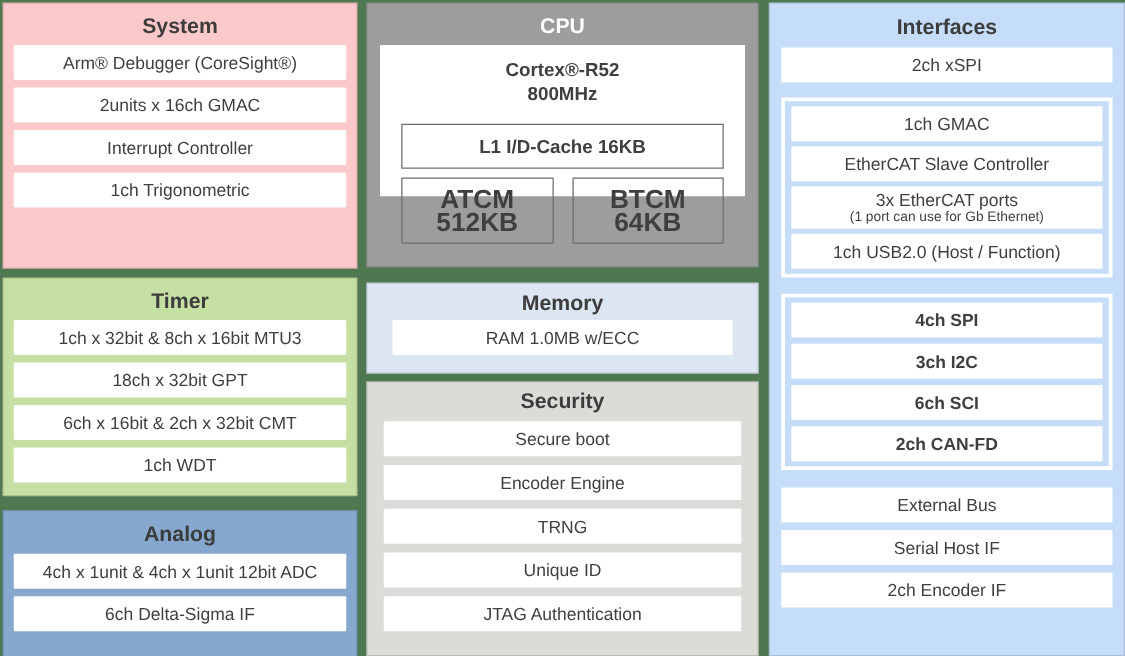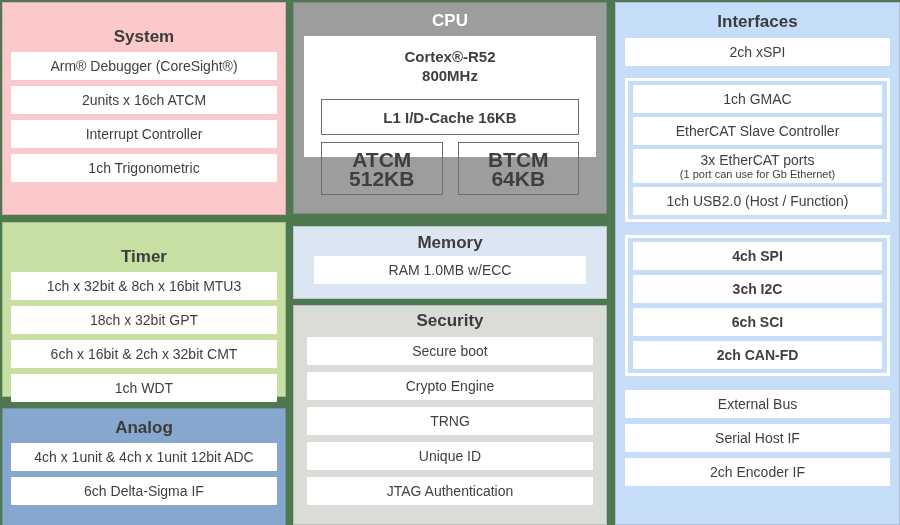--- a/index.html
+++ b/index.html
@@ -8,21 +8,21 @@
     background: #4d7850;
     font-family: "Liberation Sans", sans-serif;
     overflow: hidden;
   }
   #canvas { position: relative; width: 900px; height: 525px; background: #4d7850; }
 
   .block {
     position: absolute;
     box-sizing: border-box;
     border: 1px solid rgba(0,0,0,0.14);
-    padding: 21px 8px;
+    padding: 5px 8px;
   }
   .b-system    { left: 2px;   top: 2px;   width: 284px; height: 213px; background: #fbc9c9; }
   .b-timer     { left: 2px;   top: 222px; width: 284px; height: 175px; background: #c6e0a4; }
   .b-analog    { left: 2px;   top: 408px; width: 284px; height: 138px; background: #86a8cf; padding-top: 6px; }
   .b-cpu       { left: 293px; top: 2px;   width: 314px; height: 212px; background: #9d9d9d; padding: 5px 10px; }
   .b-memory    { left: 293px; top: 226px; width: 314px; height: 73px;  background: #dce6f2; padding: 4px 20px; }
   .b-security  { left: 293px; top: 305px; width: 314px; height: 220px; background: #dbdbd8; padding: 2px 13px; }
   .b-interfaces{ left: 615px; top: 2px;   width: 285px; height: 523px; background: #c5ddf8; padding: 6px 9px; }
 
   .block-title {
@@ -83,21 +83,21 @@
 </style>
 </head>
 <body>
 
 <div id="canvas">
 
   <section class="block b-system">
     <div class="block-title">System</div>
     <div class="items">
       <div class="item">Arm® Debugger (CoreSight®)</div>
-      <div class="item">2units x 16ch ATCM</div>
+      <div class="item">2units x 16ch GMAC</div>
       <div class="item">Interrupt Controller</div>
       <div class="item">1ch Trigonometric</div>
     </div>
   </section>
 
   <section class="block b-timer">
     <div class="block-title">Timer</div>
     <div class="items">
       <div class="item">1ch x 32bit &amp; 8ch x 16bit MTU3</div>
       <div class="item">18ch x 32bit GPT</div>
@@ -137,21 +137,21 @@
     <div class="block-title">Memory</div>
     <div class="items">
       <div class="item">RAM 1.0MB w/ECC</div>
     </div>
   </section>
 
   <section class="block b-security">
     <div class="block-title">Security</div>
     <div class="items">
       <div class="item">Secure boot</div>
-      <div class="item">Crypto Engine</div>
+      <div class="item">Encoder Engine</div>
       <div class="item">TRNG</div>
       <div class="item">Unique ID</div>
       <div class="item">JTAG Authentication</div>
     </div>
   </section>
 
   <section class="block b-interfaces">
     <div class="block-title">Interfaces</div>
 
     <div class="item if-xspi">2ch xSPI</div>

